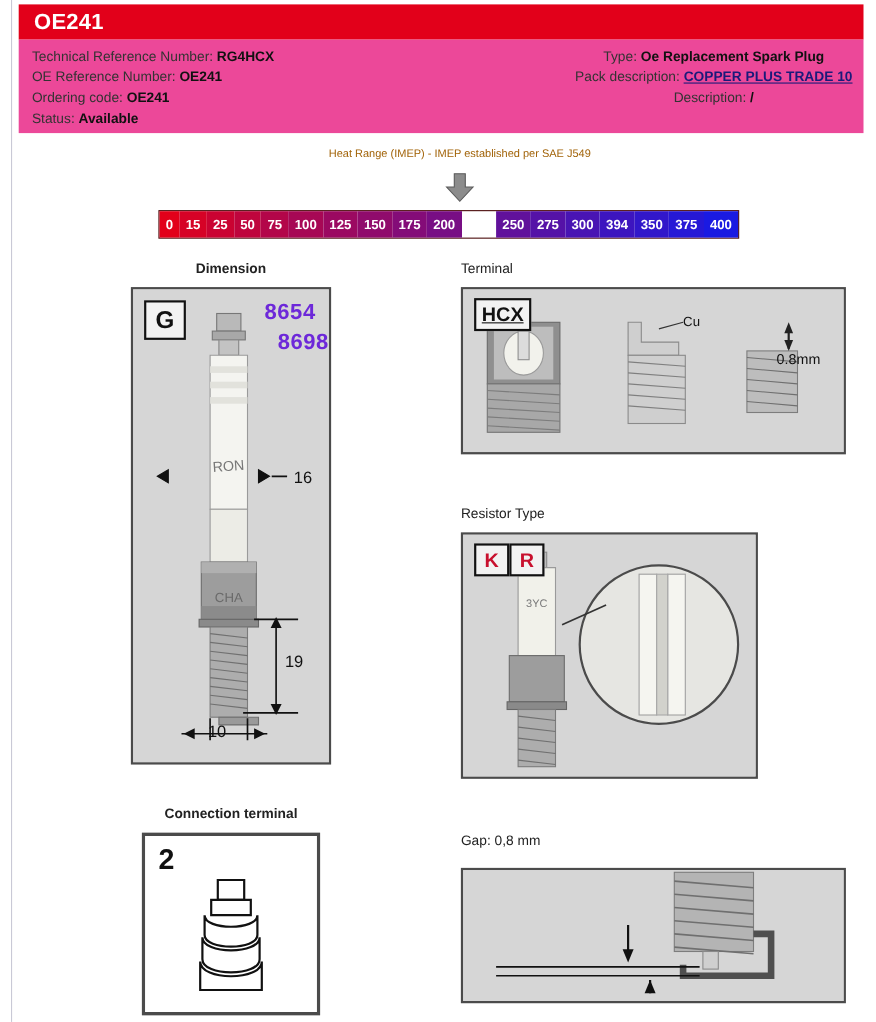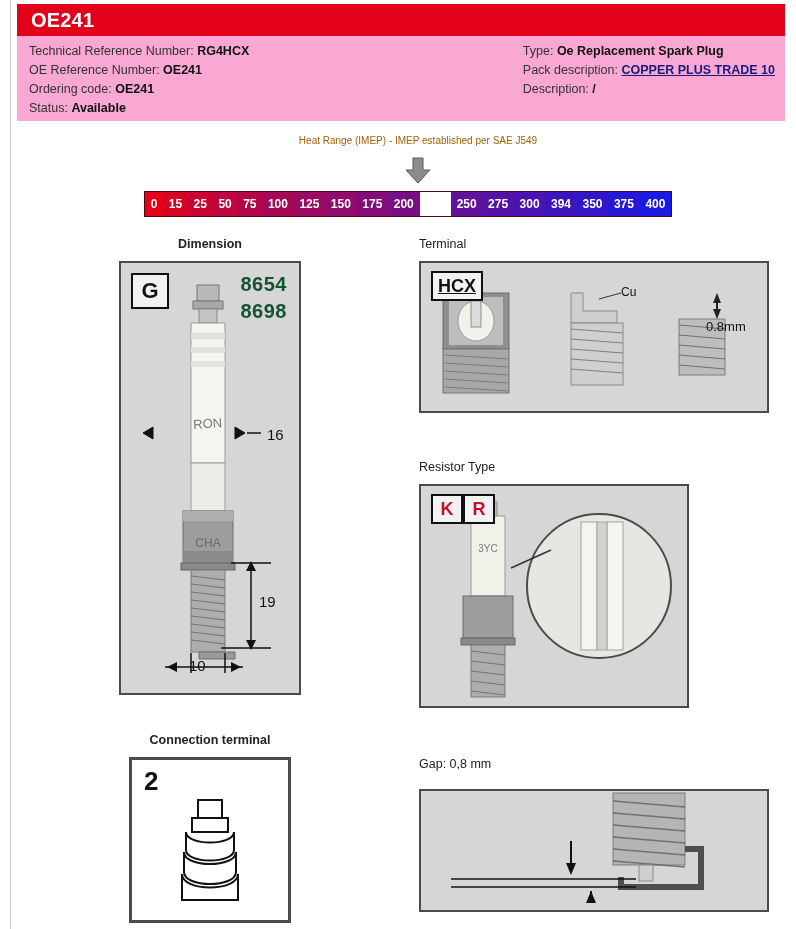--- a/index.html
+++ b/index.html
@@ -57,35 +57,35 @@
     font-weight: bold;
     letter-spacing: 0.2px;
   }
   
   .info-panel {
     position: absolute;
     left: 6px;
     top: 36px;
     width: 768px;
     height: 85px;
-    background: #f9a8d4;
+    background: #ec4899;
     box-sizing: border-box;
     padding: 6px 10px 6px 12px;
     font-size: 12.5px;
     color: #222222;
   }
   .info-cols {
     display: flex;
     justify-content: space-between;
   }
   .info-left .row, .info-right .row {
     line-height: 19px;
     white-space: nowrap;
   }
-  .info-right { text-align: left; }
+  .info-right { text-align: center; }
   .lbl { color: #333333; }
   .val { font-weight: bold; color: #111111; }
   .val-link {
     font-weight: bold;
     color: #1a1a7a;
     text-decoration: underline;
     cursor: pointer;
   }
   
   .heat-title {
@@ -154,21 +154,21 @@
     border: 2px solid #111111;
     font-weight: bold;
     display: flex;
     align-items: center;
     justify-content: center;
     color: #111111;
   }
   .badge.red-letter { color: #c8102e; }
   .num-red {
     position: absolute;
-    color: #14532d;
+    color: #6d28d9;
     font-weight: bold;
     font-size: 20px;
     letter-spacing: 0.5px;
     text-align: right;
   }
   .dim-text {
     position: absolute;
     font-size: 15px;
     color: #111111;
     font-weight: normal;
@@ -325,21 +325,21 @@
             <line x1="104" y1="390" x2="104" y2="410"></line>
           </g>
           <polygon points="46,404 56,399 56,409" fill="#111"></polygon>
           <polygon points="120,404 110,399 110,409" fill="#111"></polygon>
         </svg>
       </div>
 
       <div class="badge" style="left:10px; top:10px; width:34px; height:32px; font-size:22px;">G</div>
 
       <div class="num-red" style="right:12px; top:10px;">8654</div>
-      <div class="num-red" style="right:12px; top:37px;">8698</div>
+      <div class="num-red" style="right:0; top:37px;">8698</div>
 
       <div class="dim-text" style="left:146px; top:163px;">16</div>
       <div class="dim-text" style="left:138px; top:330px;">19</div>
       <div class="dim-text" style="left:68px; top:394px;">10</div>
     </div>
 
     <div class="frame" style="left:408px; top:261px; width:350px; height:152px;">
       <div class="frame-inner">
         <svg width="346" height="148" viewBox="0 0 346 148">
           <rect x="0" y="0" width="346" height="148" fill="#d6d6d6"></rect>

